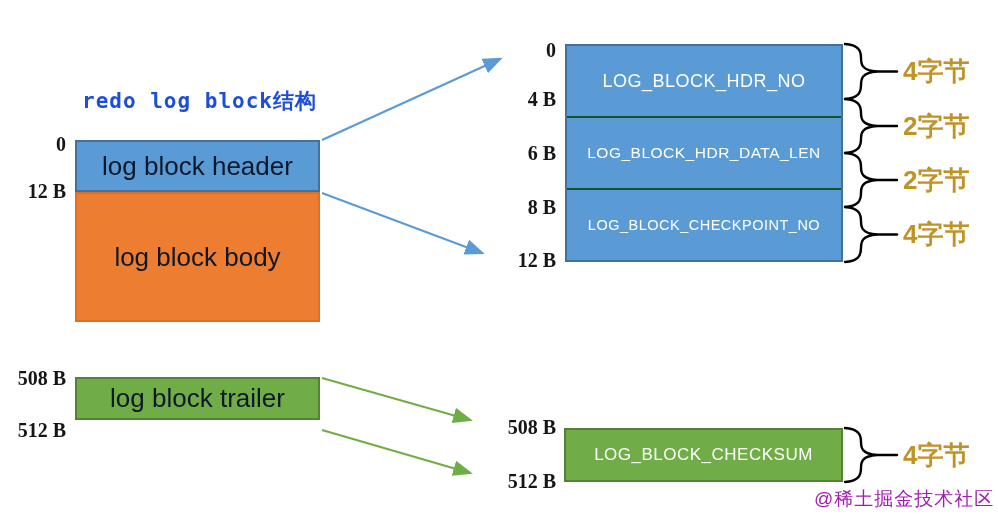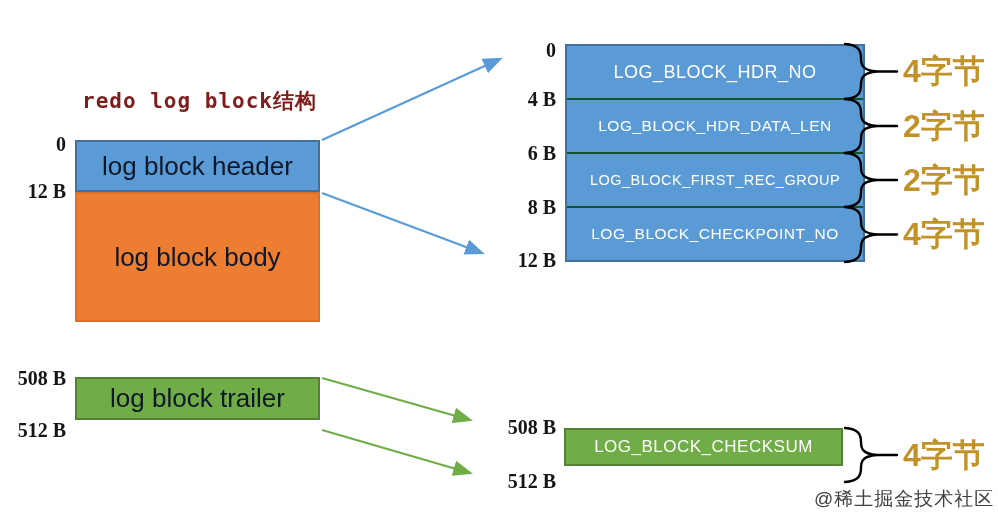--- a/index.html
+++ b/index.html
@@ -3,64 +3,64 @@
 <meta charset="utf-8">
 <style>
   html,body{margin:0;padding:0;background:#ffffff;}
   .canvas{
     position:relative;width:998px;height:521px;background:#ffffff;overflow:hidden;
     font-family:"Liberation Sans",sans-serif;
   }
   .title{
     position:absolute;left:82px;top:87px;
     font-family:"DejaVu Sans Mono",monospace;
-    font-weight:bold;font-size:21px;letter-spacing:1px;color:#7f1d1d;
+    font-weight:bold;font-size:21px;letter-spacing:1px;color:#1d4ed8;
     white-space:nowrap;
   }
   .offset-label{
     position:absolute;width:74px;text-align:right;
     font-family:"Liberation Serif",serif;font-weight:bold;
     font-size:20px;color:#151515;line-height:22px;white-space:nowrap;
   }
   .block{
     position:absolute;left:75px;width:245px;box-sizing:border-box;
     display:flex;align-items:center;justify-content:center;
     color:#0f172a;font-size:26px;
   }
   .block-header{top:140px;height:52px;background:#5B9BD5;border:2px solid #41719C;}
   .block-body{top:192px;height:130px;background:#ED7D31;border:2px solid #DD6F27;}
   .block-trailer{top:377px;height:43px;background:#70AD47;border:2px solid #538135;}
   .detail-table{
-    position:absolute;left:565px;top:44px;width:300px;height:218px;
+    position:absolute;left:565px;top:44px;width:278px;height:218px;
     box-sizing:border-box;border:2px solid #41719C;background:#5B9BD5;
     display:flex;flex-direction:column;
   }
   .detail-row{
     flex:1;display:flex;align-items:center;justify-content:center;
     color:#ffffff;letter-spacing:0.5px;box-sizing:border-box;
   }
   .detail-row + .detail-row{border-top:2px solid #14532d;}
   .detail-row:nth-child(1){font-size:18px;}
   .detail-row:nth-child(2){font-size:15.5px;}
   .detail-row:nth-child(3){font-size:14.5px;}
   .detail-row:nth-child(4){font-size:15.5px;}
   .checksum-row{
-    position:absolute;left:564px;top:428px;width:279px;height:38px;
+    position:absolute;left:564px;top:428px;width:279px;height:54px;
     box-sizing:border-box;background:#70AD47;border:2px solid #538135;
     display:flex;align-items:center;justify-content:center;
     color:#ffffff;font-size:17px;letter-spacing:0.5px;
   }
   .size-label{
     position:absolute;left:903px;
-    font-size:32px;font-weight:bold;color:#C19226;white-space:nowrap;line-height:28px;
+    font-size:26px;font-weight:bold;color:#C19226;white-space:nowrap;line-height:28px;
   }
   .overlay{position:absolute;left:0;top:0;width:998px;height:521px;pointer-events:none;}
   .watermark{
     position:absolute;left:814px;top:486px;
-    font-size:19px;color:#404040;letter-spacing:1px;white-space:nowrap;
+    font-size:19px;color:#a21caf;letter-spacing:1px;white-space:nowrap;
   }
 </style>
 </head>
 <body>
 
 <div class="canvas">
 
   <div class="title">redo log block结构</div>
 
   <div class="offset-label" style="left:-8px;top:133px;">0</div>
@@ -74,21 +74,20 @@
 
   <div class="offset-label" style="left:482px;top:39px;">0</div>
   <div class="offset-label" style="left:482px;top:88px;">4 B</div>
   <div class="offset-label" style="left:482px;top:142px;">6 B</div>
   <div class="offset-label" style="left:482px;top:196px;">8 B</div>
   <div class="offset-label" style="left:482px;top:249px;">12 B</div>
 
   <div class="detail-table">
     <div class="detail-row">LOG_BLOCK_HDR_NO</div>
     <div class="detail-row">LOG_BLOCK_HDR_DATA_LEN</div>
-    <div class="detail-row">LOG_BLOCK_FIRST_REC_GROUP</div>
     <div class="detail-row">LOG_BLOCK_CHECKPOINT_NO</div>
   </div>
 
   <div class="offset-label" style="left:482px;top:416px;">508 B</div>
   <div class="offset-label" style="left:482px;top:470px;">512 B</div>
 
   <div class="checksum-row">LOG_BLOCK_CHECKSUM</div>
 
   <div class="size-label" style="top:57px;">4字节</div>
   <div class="size-label" style="top:112px;">2字节</div>

